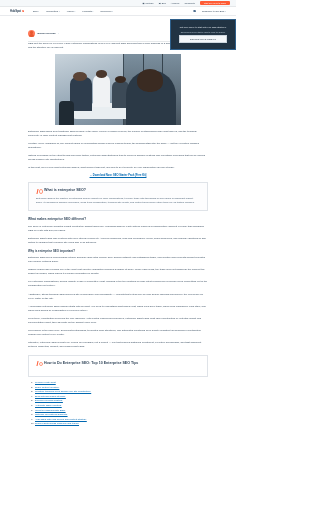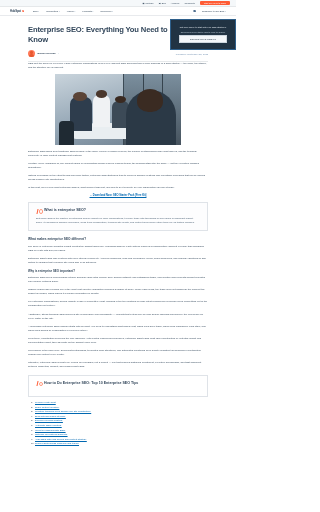--- a/index.html
+++ b/index.html
@@ -246,21 +246,20 @@
       <span class="search-glyph"></span>
       <span class="nav-right">
         <span>Subscribe to Our Blog</span>
         <span class="caret">▾</span>
       </span>
     </span>
   </div>
 
   <div class="article">
 
-    <h1 class="post-title">Enterprise SEO: Everything You Need to Know</h1>
 
     <div class="byline">
       <span class="avatar"></span>
       <span class="byline-name">Basha Coleman</span>
       <span class="byline-share">+</span>
       <span class="byline-right">Published: September 22, 2023</span>
     </div>
 
     <p class="body">
       <span>SEO isn't the same for everyone. Large enterprise organizations need a very different SEO approach than a local business or a small startup — the scale, the stakes, and the structure are all different.</span>

